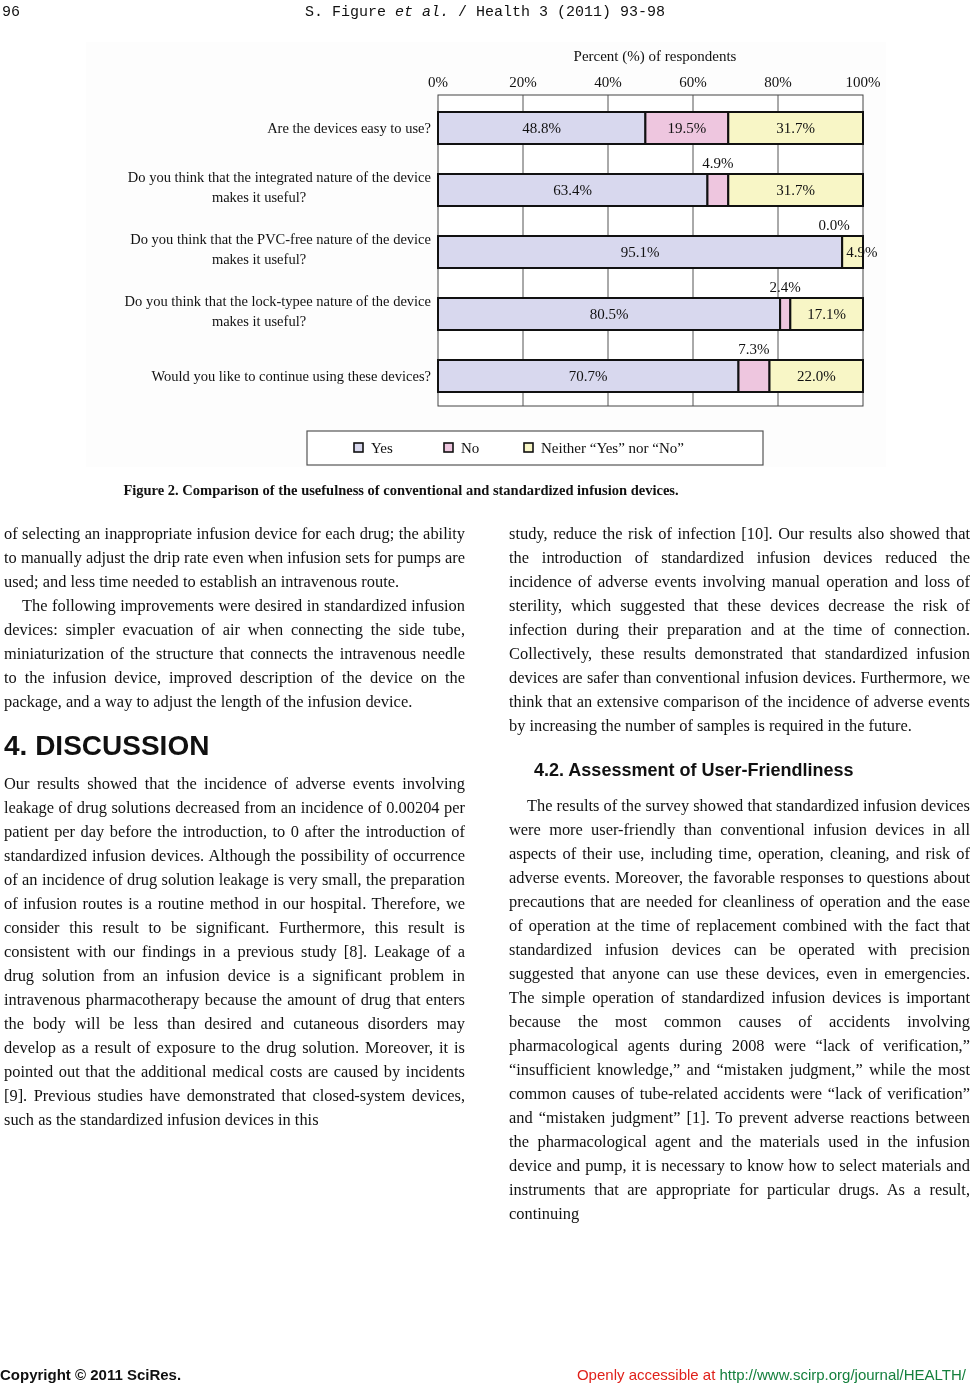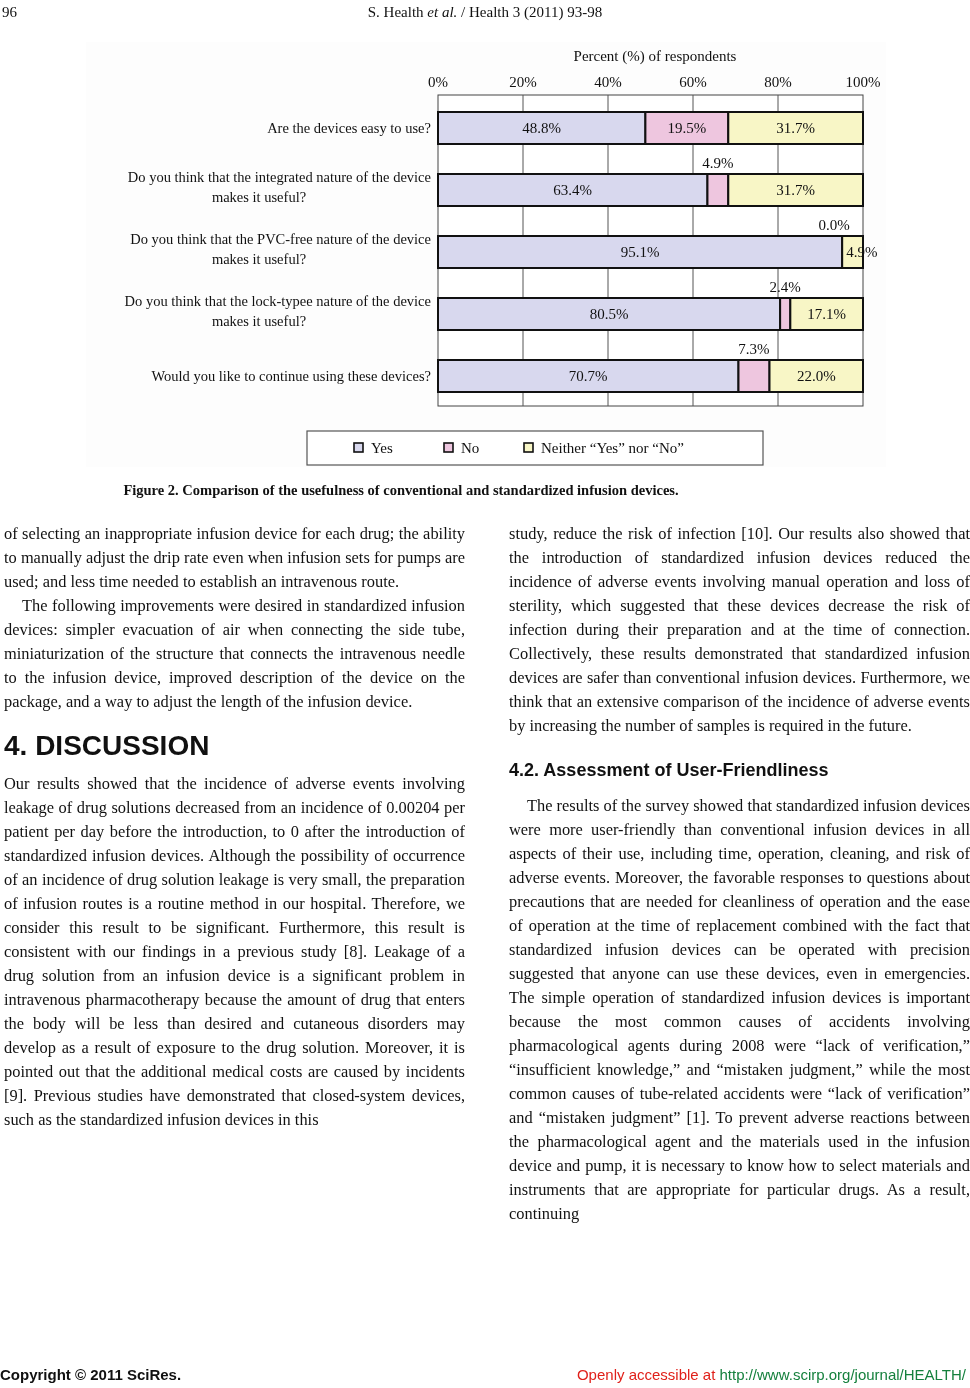--- a/index.html
+++ b/index.html
@@ -1,42 +1,42 @@
 <!DOCTYPE html>
 <html><head>
 <meta charset="utf-8">
 <style>
   html, body { margin:0; padding:0; background:#fff; }
   body { width:970px; height:1388px; position:relative; overflow:hidden; font-family:"Liberation Serif", serif; color:#111; }
-  .runhead { position:absolute; top:2px; left:0; width:970px; height:22px; font-family:Liberation Serif, serif; font-size:15px; }
+  .runhead { position:absolute; top:2px; left:0; width:970px; height:22px; font-family:Liberation Mono, monospace; font-size:15px; }
   .runhead .pn { position:absolute; left:2px; top:2px; }
   .runhead .jt { position:absolute; left:0; width:970px; text-align:center; top:2px; }
   .figure-bg { position:absolute; left:86px; top:42px; width:800px; height:425px; background:#fdfdfd; }
   #chart { position:absolute; left:0; top:0; width:970px; height:480px; }
   #chart text { font-family:"Liberation Serif", serif; }
   .caption { position:absolute; left:0; width:802px; top:482px; text-align:center; font-weight:bold; font-size:14.5px; }
   .col { position:absolute; width:461px; font-size:16.4px; line-height:24px; text-align:justify; }
   .col p { margin:0; }
   .col p.ind { text-indent:18px; }
   .col-left { left:4px; top:522px; }
   .col-right { left:509px; top:522px; }
   .h1 { font-family:"Liberation Sans", sans-serif; font-weight:bold; font-size:28px; margin:20px 0 14px 0; line-height:24px; }
   .h2 { font-family:"Liberation Sans", sans-serif; font-weight:bold; font-size:18px; margin:12px 0 12px 0; line-height:24px; }
-  .h2.first { margin-top:20px; }
+  .h2.first { margin-top:20px;margin-left:25px; }
   .footer { position:absolute; top:1366px; left:0; width:970px; font-family:"Liberation Sans", sans-serif; font-size:15px; }
   .footer .copy { position:absolute; left:0; font-weight:bold; }
   .footer .oa { position:absolute; right:4px; color:#e0201a; }
   .footer .oa a { color:#15803d; }
 </style>
 </head>
 <body>
 
 <div class="runhead">
   <span class="pn">96</span>
-  <div class="jt"><span>S. Health </span><i>et al.</i><span> / Health 3 (2011) 93-98</span></div>
+  <div class="jt"><span>S. Figure </span><i>et al.</i><span> / Health 3 (2011) 93-98</span></div>
 </div>
 
 <div class="figure-bg"></div>
 
 <svg id="chart" xmlns="http://www.w3.org/2000/svg" width="970" height="480">
   <text x="655" y="61" font-size="15" text-anchor="middle" fill="#111">Percent (%) of respondents</text>
   <g id="g-grid">
       <rect x="438" y="95" width="425" height="311" fill="#fff" stroke="#444" stroke-width="1"></rect>
       <line x1="523" y1="95" x2="523" y2="406" stroke="#555" stroke-width="1"></line>
       <line x1="608" y1="95" x2="608" y2="406" stroke="#555" stroke-width="1"></line>

